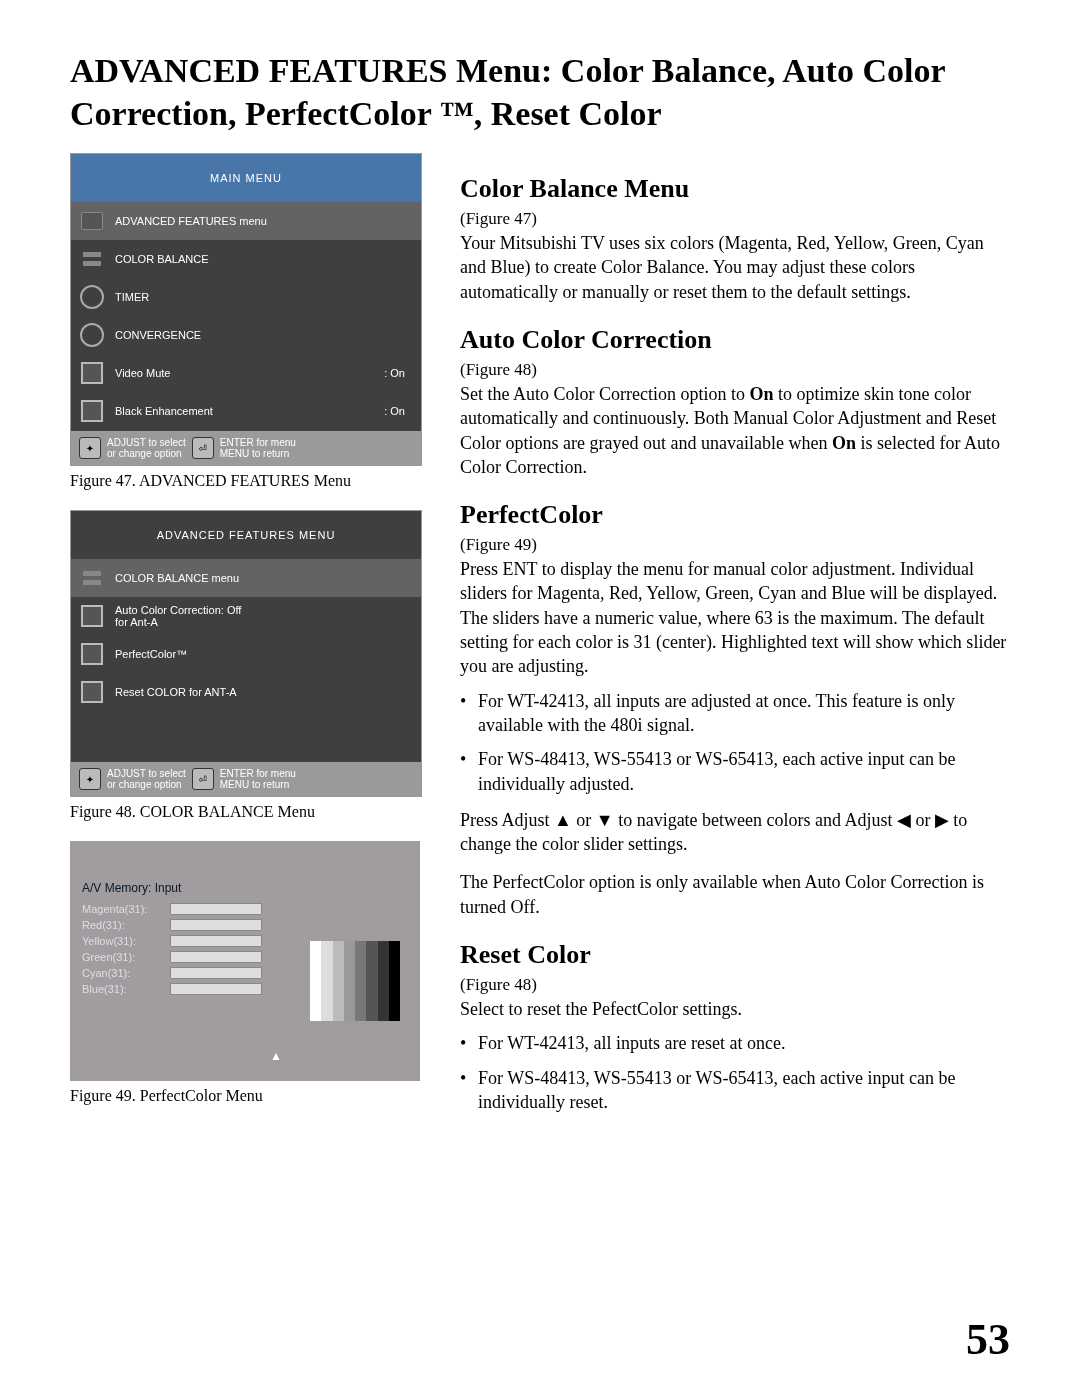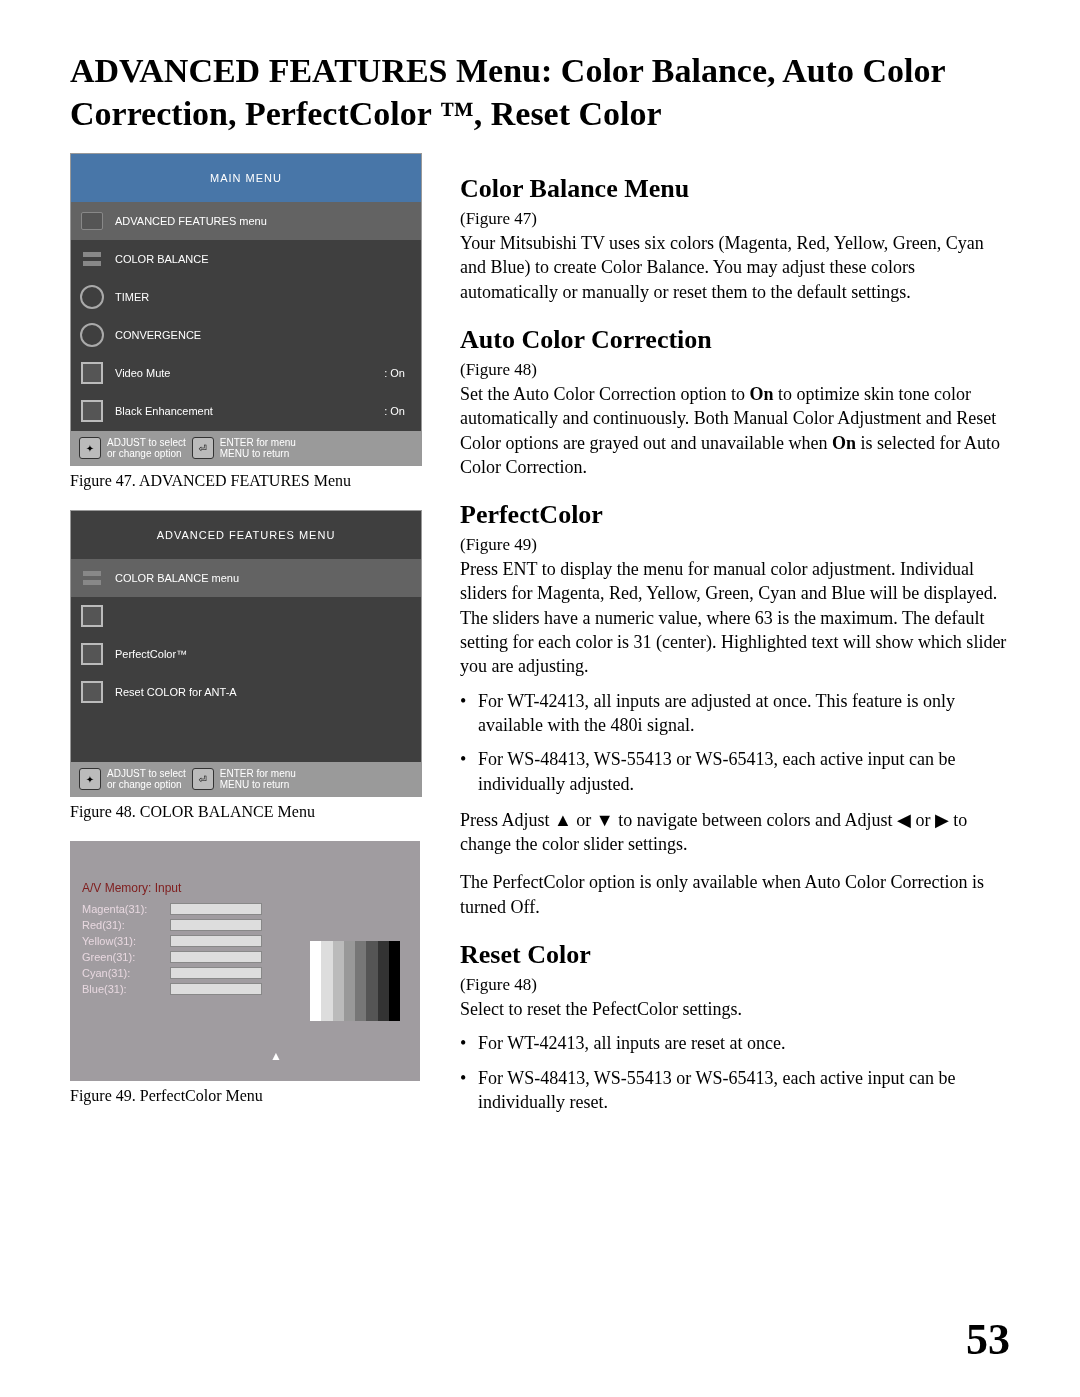--- a/index.html
+++ b/index.html
@@ -24,21 +24,21 @@
   .row .label{flex:1;font-size:11px}
   .row .val{font-size:11px;padding-right:8px}
   .box-icon{width:18px;height:18px;border:2px solid #bbb;background:#555;display:inline-block}
   .footer-bar{background:#9a9a9a;display:flex;align-items:center;padding:6px 8px;font-size:10px;color:#fff;gap:6px;margin-top:1px}
   .footer-bar .ficon{width:20px;height:20px;border:1px solid #333;border-radius:3px;display:flex;align-items:center;justify-content:center;background:#bbb;color:#000;font-size:10px}
   .crtv{background:#555;border:1px solid #888;border-radius:2px}
   .bars-icon{width:18px;height:14px;background:linear-gradient(#888 33%,transparent 33% 66%,#888 66%)}
   .circle-icon{width:20px;height:20px;border:2px solid #aaa;border-radius:50%}
   
   .pcshot{width:350px;height:240px;background:#a09ca0;font-family:Arial,sans-serif;font-size:12px;color:#fff;position:relative}
-  .pc-title{padding:40px 10px 6px 12px;font-size:12px;color:#7f1d1d}
+  .pc-title{padding:40px 10px 6px 12px;font-size:12px;color:#0f172a}
   .pc-row{display:flex;align-items:center;padding:2px 12px;font-size:11px;color:#e8d8e0}
   .pc-row .pclabel{width:88px}
   .pc-row .slider{flex:0 0 90px;height:10px;background:#ddd;border:1px solid #888}
   .colorbars{position:absolute;right:20px;top:100px;width:90px;height:80px;display:flex}
   .colorbars div{flex:1}
   .arrowup{position:absolute;bottom:18px;left:200px;color:#fff;font-size:12px}
 </style>
 </head>
 <body>
 
@@ -105,20 +105,22 @@
           <div class="row hl">
               <span class="icon">
                 <span class="bars-icon"></span>
               </span>
               <span class="label">COLOR BALANCE menu</span>
             </div>
           <div class="row">
               <span class="icon">
                 <span class="box-icon"></span>
               </span>
+              <span class="label" style="white-space:pre-line">Auto Color Correction: Off
+for Ant-A</span>
             </div>
           <div class="row">
               <span class="icon">
                 <span class="box-icon"></span>
               </span>
               <span class="label">PerfectColor™</span>
             </div>
           <div class="row">
               <span class="icon">
                 <span class="box-icon"></span>

